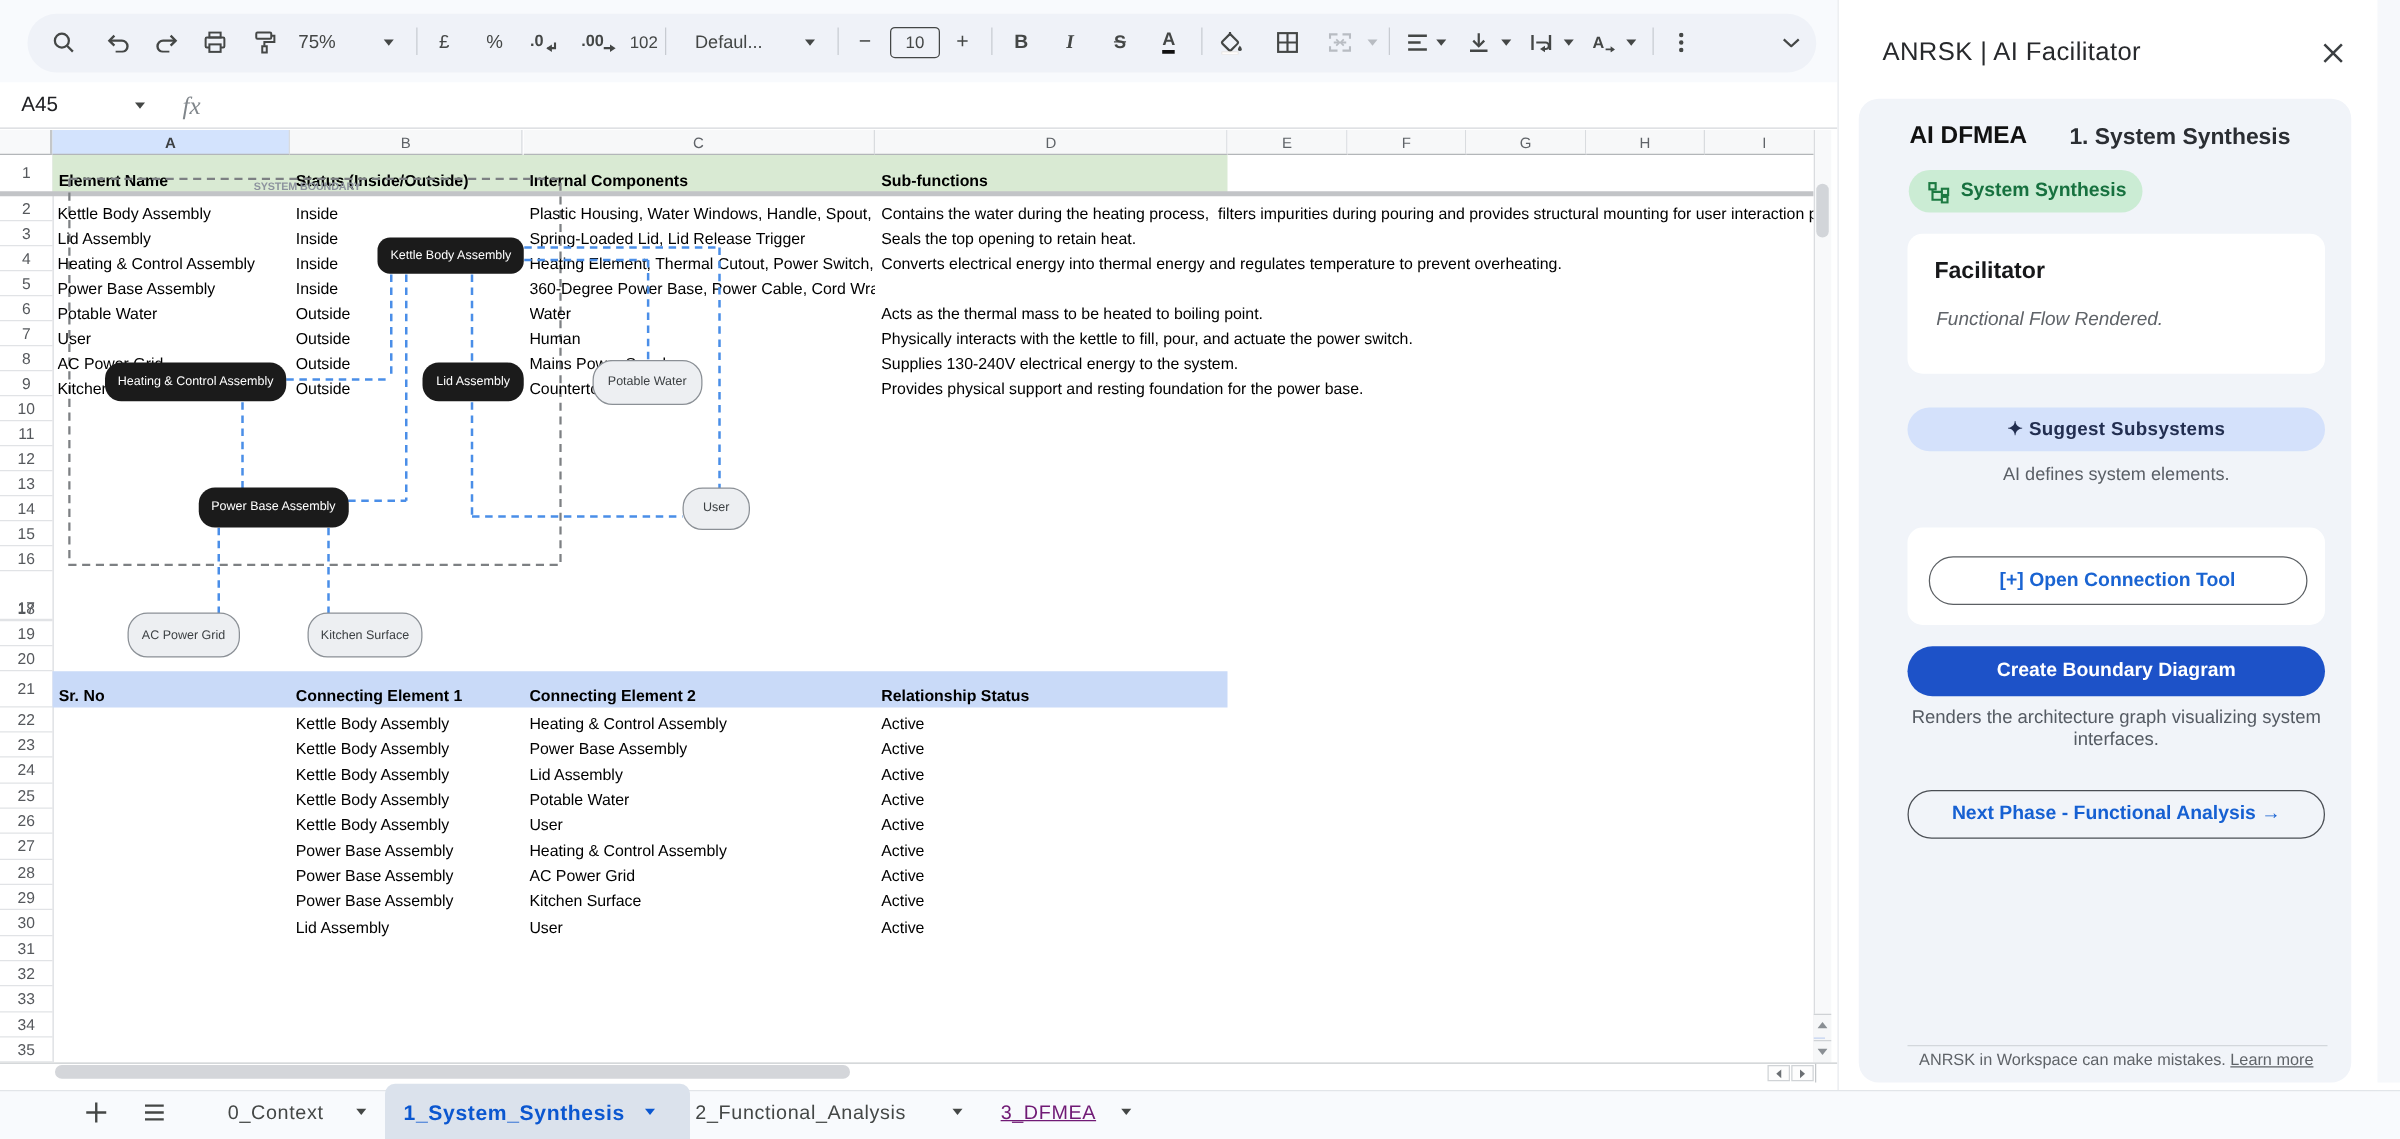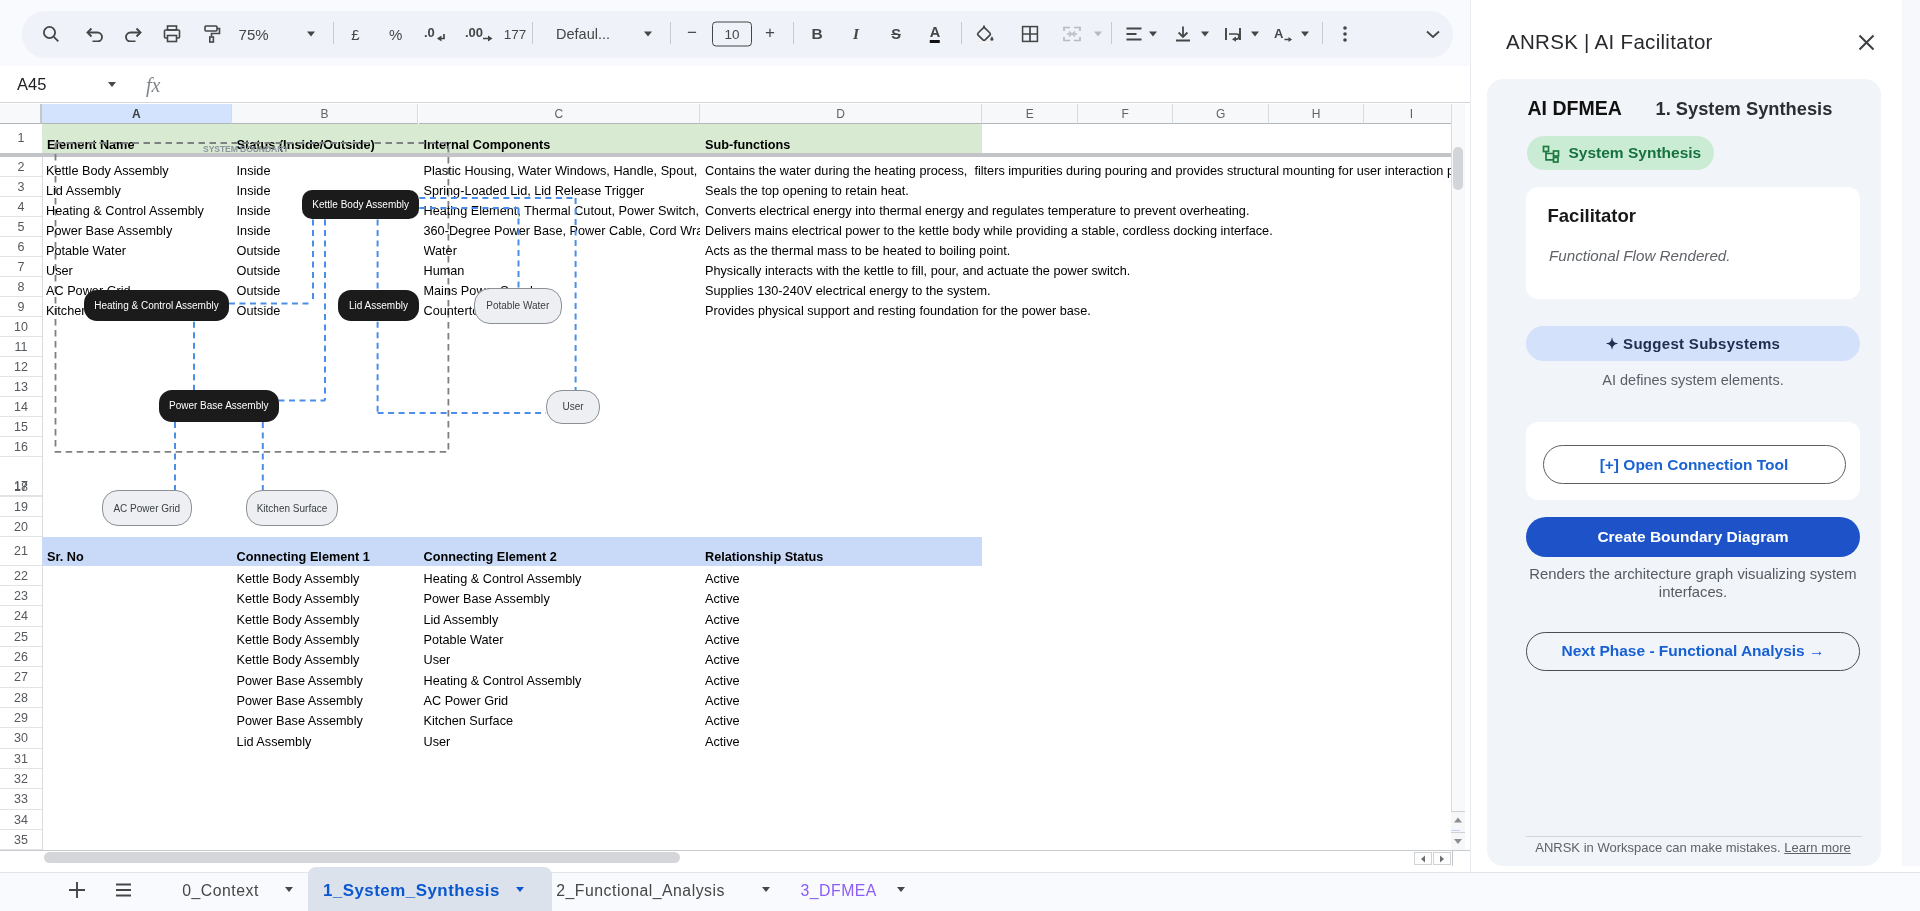--- a/index.html
+++ b/index.html
@@ -53,21 +53,21 @@
 <svg class="ti" style="left:413px;margin-top:0px" width="24" height="19" viewBox="0 0 24 19" fill="none">
       <text x="1" y="12" font-size="13" font-weight="bold" fill="#444746" font-family="Liberation Sans">.0</text>
       <path d="M21 9.5 v4.5 h-6" stroke="#444746" stroke-width="1.7"></path>
       <path d="M18.5 11 l-4.5 3 4.5 3z" fill="#444746"></path>
     </svg>
 <svg class="ti" style="left:457px;margin-top:0px" width="28" height="19" viewBox="0 0 28 19" fill="none">
       <text x="0" y="12" font-size="13" font-weight="bold" fill="#444746" font-family="Liberation Sans">.00</text>
       <path d="M18 14 h6" stroke="#444746" stroke-width="1.7"></path>
       <path d="M23 11 l4.5 3 -4.5 3z" fill="#444746"></path>
     </svg>
-<div class="ti" style="left:493px;font-size:13.5px;">177</div>
+<div class="ti" style="left:493px;font-size:13.5px;">102</div>
 <div class="tdiv" style="left:510px;"></div>
 <div class="ti" style="left:561px;font-size:14.5px;">Defaul...</div>
 <span class="ti caret" style="left:626px;"></span>
 <div class="tdiv" style="left:648px;"></div>
 <div class="ti" style="left:670px;font-size:17px;margin-top:-1.5px;">−</div>
 <div class="ti" style="left:710px;width:40px;height:25px;border:1.5px solid #444746;border-radius:4px;font-size:13.5px;text-align:center;line-height:23px;">10</div>
 <div class="ti" style="left:748px;font-size:17px;margin-top:-1px;">+</div>
 <div class="tdiv" style="left:771px;"></div>
 <div class="ti b" style="left:795px;font-size:15.5px;">B</div>
 <div class="ti" style="left:834px;font-size:15.5px;font-style:italic;font-weight:bold;font-family:'Liberation Serif',serif;">I</div>
@@ -196,21 +196,20 @@
 <div class="cell" style="left:236.6px;top:77.5px;">Inside</div>
 <div class="cell" style="left:423.5px;top:77.5px;width:276px;overflow:hidden;">Spring-Loaded Lid, Lid Release Trigger</div>
 <div class="cell" style="left:705px;top:77.5px;">Seals the top opening to retain heat.</div>
 <div class="cell" style="left:46px;top:97.5px;width:183px;overflow:hidden;">Heating &amp; Control Assembly</div>
 <div class="cell" style="left:236.6px;top:97.5px;">Inside</div>
 <div class="cell" style="left:423.5px;top:97.5px;width:276px;overflow:hidden;">Heating Element, Thermal Cutout, Power Switch, Indicator Lamp</div>
 <div class="cell" style="left:705px;top:97.5px;">Converts electrical energy into thermal energy and regulates temperature to prevent overheating.</div>
 <div class="cell" style="left:46px;top:117.5px;width:183px;overflow:hidden;">Power Base Assembly</div>
 <div class="cell" style="left:236.6px;top:117.5px;">Inside</div>
 <div class="cell" style="left:423.5px;top:117.5px;width:276px;overflow:hidden;">360-Degree Power Base, Power Cable, Cord Wrap</div>
-<div class="cell" style="left:705px;top:117.5px;">Delivers mains electrical power to the kettle body while providing a stable, cordless docking interface.</div>
 <div class="cell" style="left:46px;top:137.5px;width:183px;overflow:hidden;">Potable Water</div>
 <div class="cell" style="left:236.6px;top:137.5px;">Outside</div>
 <div class="cell" style="left:423.5px;top:137.5px;width:276px;overflow:hidden;">Water</div>
 <div class="cell" style="left:705px;top:137.5px;text-align:center;">Acts as the thermal mass to be heated to boiling point.</div>
 <div class="cell" style="left:46px;top:157.5px;width:183px;overflow:hidden;">User</div>
 <div class="cell" style="left:236.6px;top:157.5px;">Outside</div>
 <div class="cell" style="left:423.5px;top:157.5px;width:276px;overflow:hidden;">Human</div>
 <div class="cell" style="left:705px;top:157.5px;">Physically interacts with the kettle to fill, pour, and actuate the power switch.</div>
 <div class="cell" style="left:46px;top:177.5px;width:183px;overflow:hidden;">AC Power Grid</div>
 <div class="cell" style="left:236.6px;top:177.5px;">Outside</div>
@@ -332,14 +331,14 @@
     </svg>
 <svg class="abs" style="left:115px;top:10px;" width="17" height="14" viewBox="0 0 17 14">
       <path d="M1 1.5 h15 M1 7 h15 M1 12.5 h15" stroke="#444746" stroke-width="1.9"></path>
     </svg>
 <div class="abs" style="left:182.3px;top:0;height:38.7px;line-height:35px;font-size:15.8px;letter-spacing:0.5px;font-weight:normal;color:#444746;">0_Context</div>
 <span class="caret" style="position:absolute;left:285px;top:14px;border-top-color:#444746;"></span>
 <div class="abs" style="left:322.9px;top:0;height:38.7px;line-height:35px;font-size:16.9px;letter-spacing:0.5px;font-weight:bold;color:#0b57d0;">1_System_Synthesis</div>
 <span class="caret" style="position:absolute;left:516px;top:14px;border-top-color:#0b57d0;"></span>
 <div class="abs" style="left:556.3px;top:0;height:38.7px;line-height:35px;font-size:15.8px;letter-spacing:0.5px;font-weight:normal;color:#444746;">2_Functional_Analysis</div>
 <span class="caret" style="position:absolute;left:762px;top:14px;border-top-color:#444746;"></span>
-<div class="abs" style="left:800.5px;top:0;height:38.7px;line-height:35px;font-size:15.8px;letter-spacing:0.5px;font-weight:normal;color:#8b5cf6;">3_DFMEA</div>
+<div class="abs" style="left:800.5px;top:0;height:38.7px;line-height:35px;font-size:15.8px;letter-spacing:0.5px;font-weight:normal;color:#701a75;text-decoration:underline;">3_DFMEA</div>
 <span class="caret" style="position:absolute;left:897px;top:14px;border-top-color:#444746;"></span>
 </div>
 </body></html>

